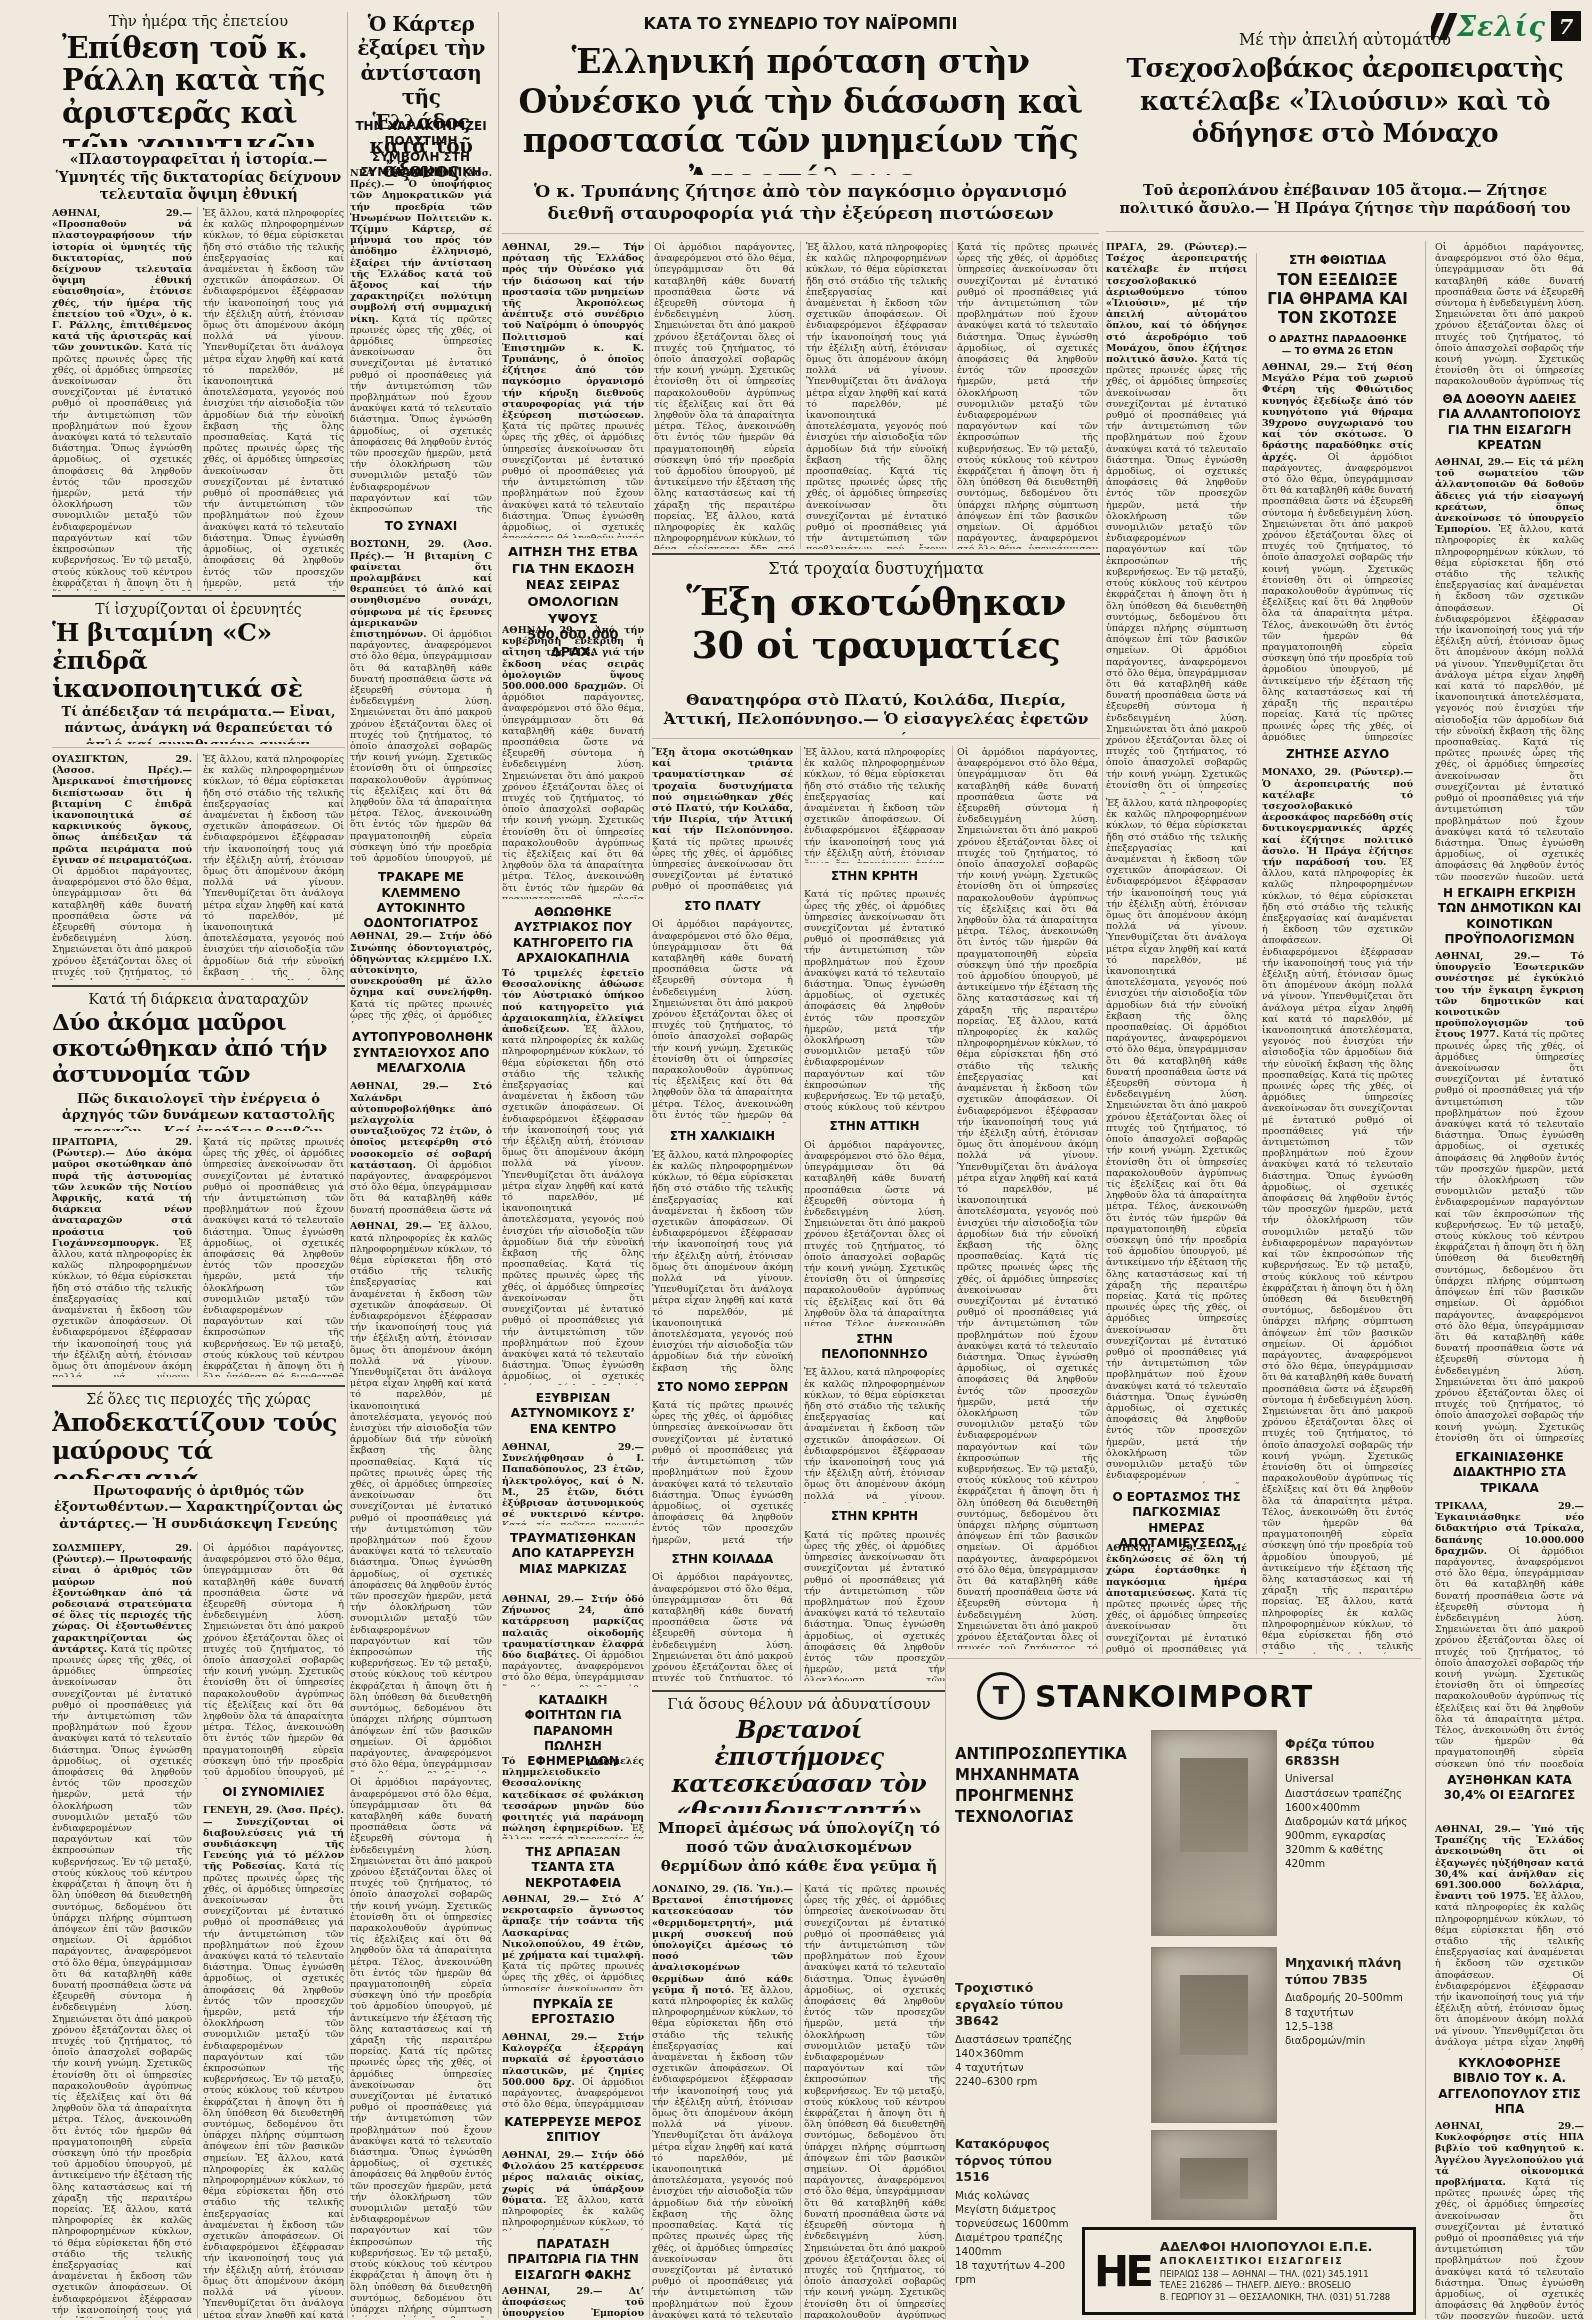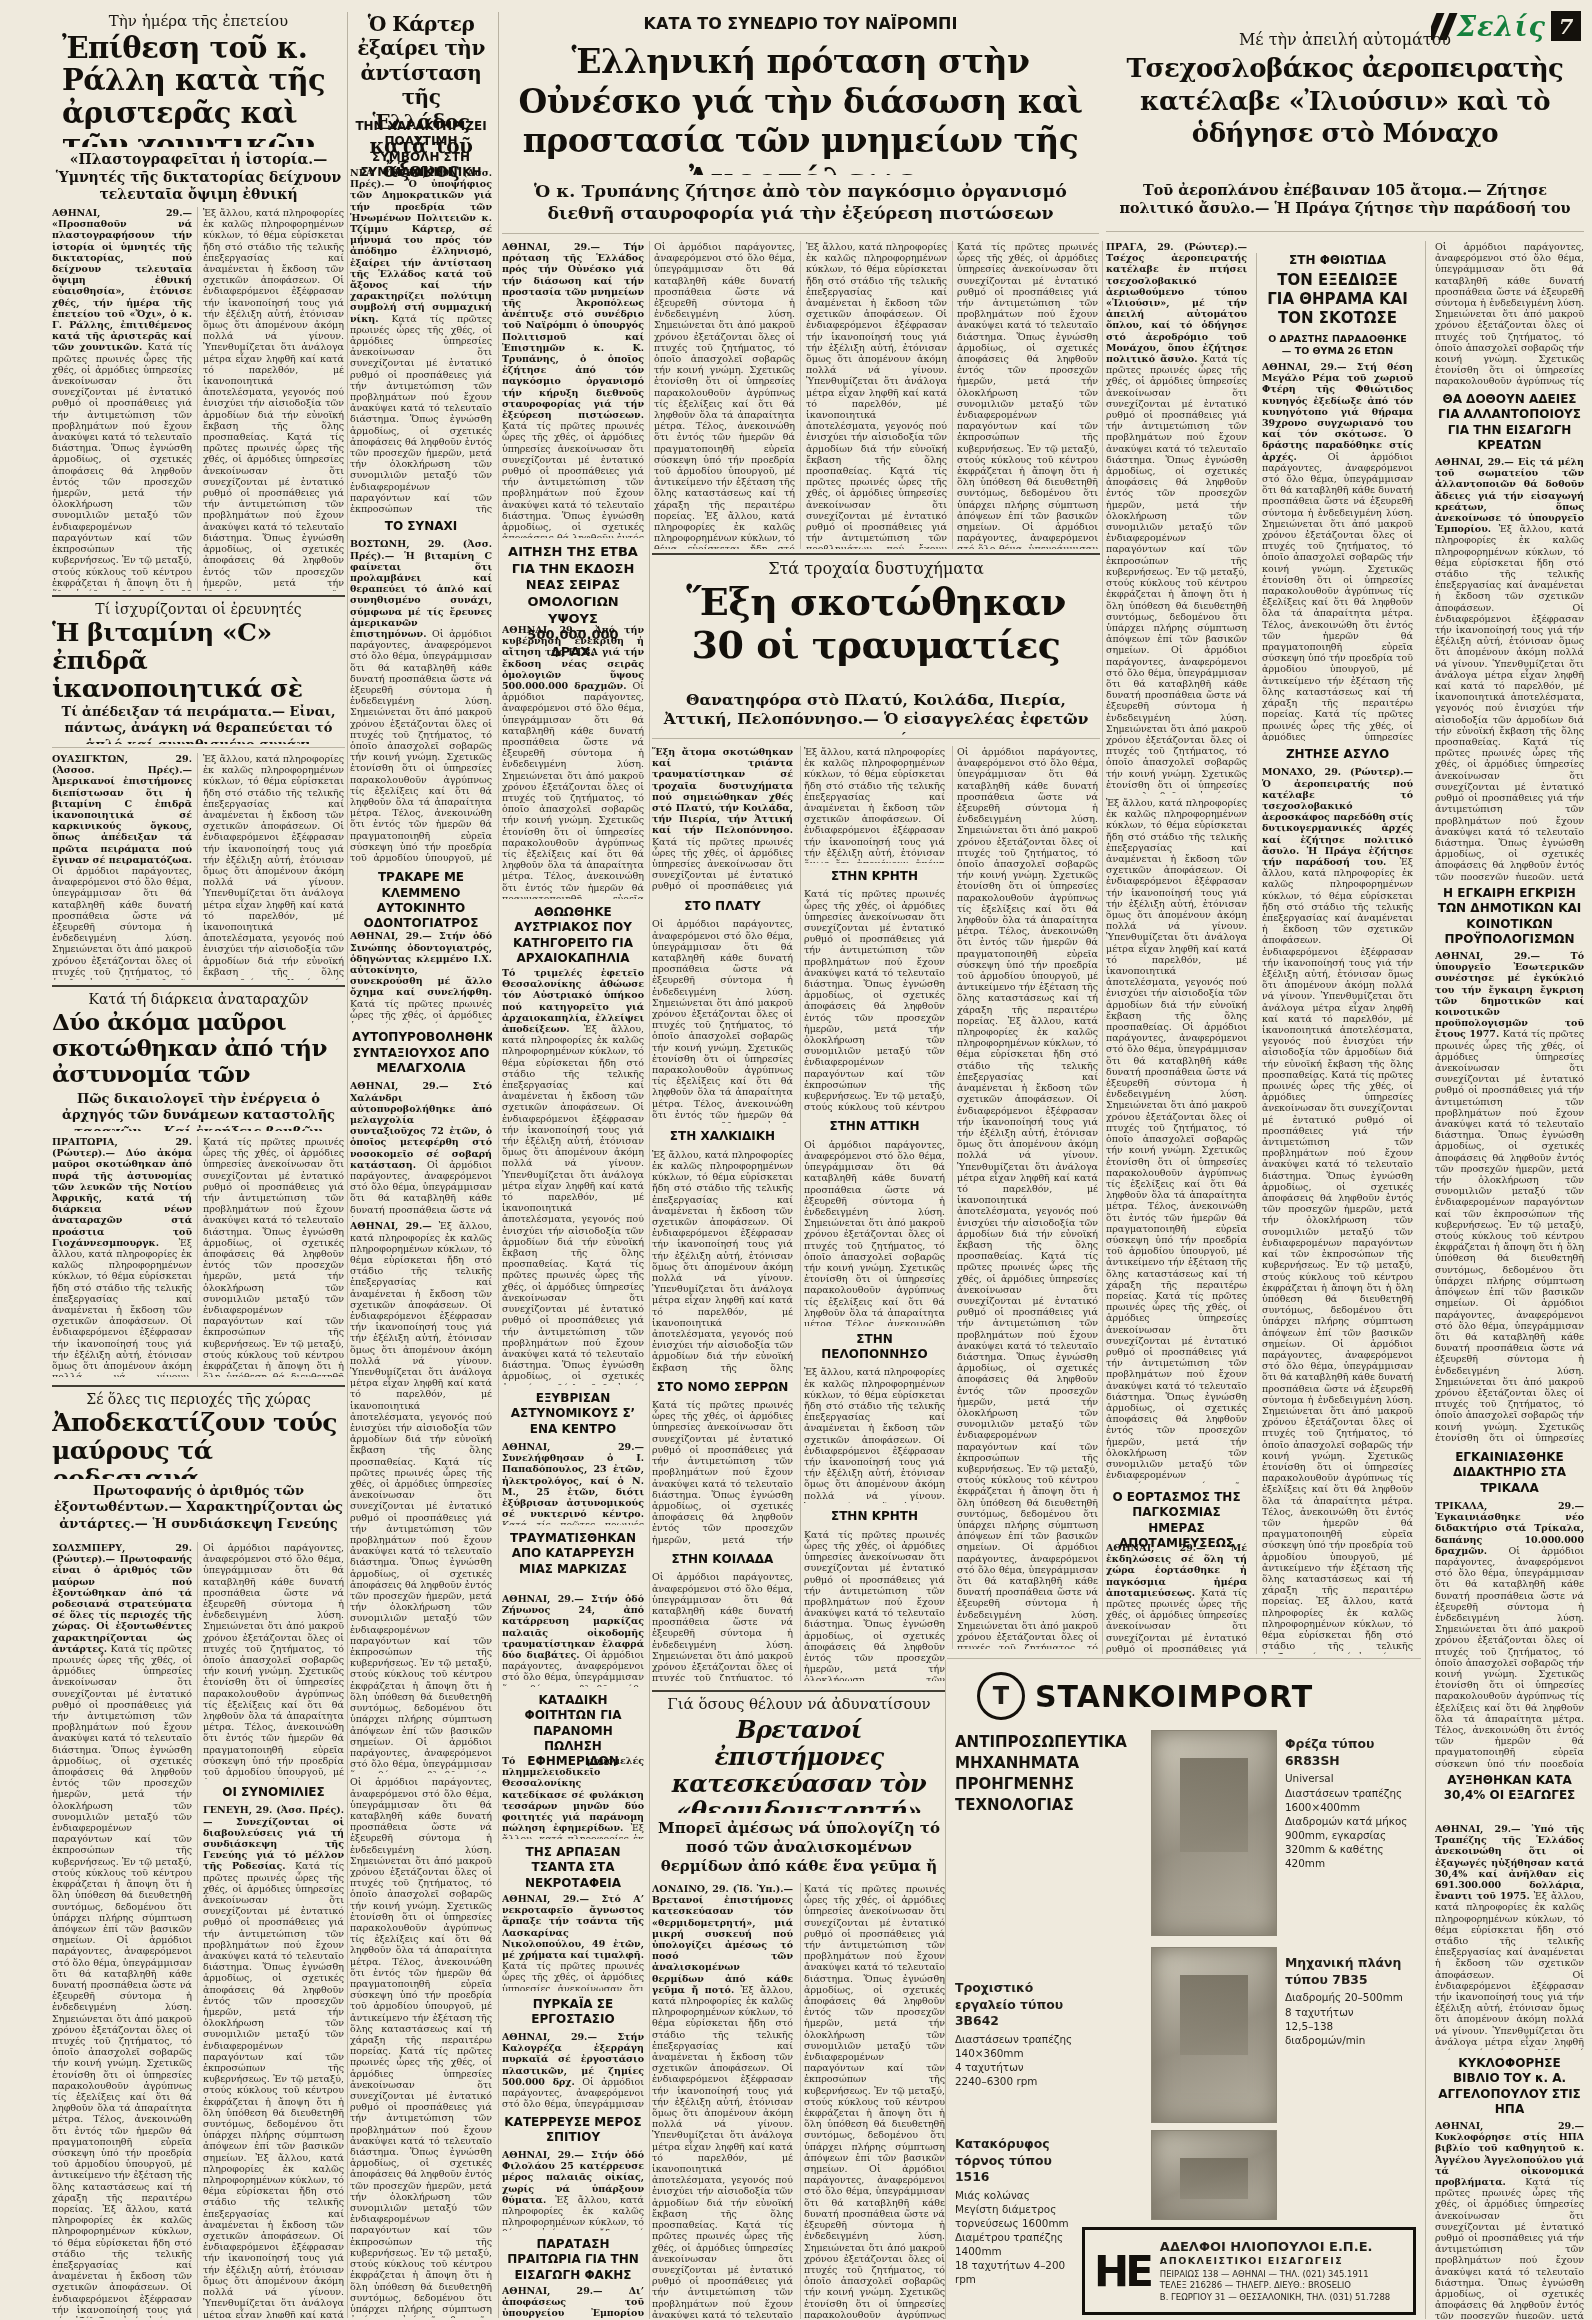--- a/index.html
+++ b/index.html
@@ -221,21 +221,21 @@
     <div class="mh" style="height:60px">ΚΥΚΛΟΦΟΡΗΣΕ ΒΙΒΛΙΟ ΤΟΥ κ. Α. ΑΓΓΕΛΟΠΟΥΛΟΥ ΣΤΙΣ ΗΠΑ</div>
     <p class="body"><b class="lead">ΑΘΗΝΑΙ, 29.— Κυκλοφόρησε στίς ΗΠΑ βιβλίο τοῦ καθηγητοῦ κ. Ἀγγέλου Ἀγγελοπούλου γιά τά οἰκονομικά προβλήματα.</b> <span>Κατά τίς πρῶτες πρωινές ὧρες τῆς χθές, οἱ ἁρμόδιες ὑπηρεσίες ἀνεκοίνωσαν ὅτι συνεχίζονται μέ ἐντατικό ρυθμό οἱ προσπάθειες γιά τήν ἀντιμετώπιση τῶν προβλημάτων πού ἔχουν ἀνακύψει κατά τό τελευταῖο διάστημα. Ὅπως ἐγνώσθη ἁρμοδίως, οἱ σχετικές ἀποφάσεις θά ληφθοῦν ἐντός τῶν προσεχῶν ἡμερῶν, μετά τήν ὁλοκλήρωση τῶν συνομιλιῶν μεταξύ τῶν ἐνδιαφερομένων παραγόντων καί τῶν ἐκπροσώπων τῆς κυβερνήσεως. Ἐν τῷ μεταξύ, στούς κύκλους τοῦ κέντρου ἐκφράζεται ἡ ἄποψη ὅτι ἡ ὅλη ὑπόθεση θά διευθετηθῆ συντόμως, δεδομένου ὅτι ὑπάρχει πλήρης σύμπτωση ἀπόψεων ἐπί τῶν βασικῶν σημείων.</span></p>
   </div>
 
   <div class="hline" style="left:947px;top:1658px;width:474px;height:1px"></div>
   <div class="blk" style="left:947px;top:1660px;width:474px;height:661px">
     <div style="position:absolute;left:30px;top:12px;display:flex;align-items:center;gap:10px">
       <div class="logo-circle">T</div>
       <div class="brand">STANKOIMPORT</div>
     </div>
-    <div class="tag" style="position:absolute;left:8px;top:72px;width:199px">
+    <div class="tag" style="position:absolute;left:8px;top:84px;width:199px">
       <div>ΑΝΤΙΠΡΟΣΩΠΕΥΤΙΚΑ</div>
       <div>ΜΗΧΑΝΗΜΑΤΑ</div>
       <div>ΠΡΟΗΓΜΕΝΗΣ ΤΕΧΝΟΛΟΓΙΑΣ</div>
     </div>
     <div class="machine" style="left:204px;top:70px;width:124px;height:204px"></div>
     <div class="prod" style="position:absolute;left:338px;top:76px;width:129px">
       <div class="pn">Φρέζα τύπου 6R83SH</div>
       <div>Universal</div>
       <div>Διαστάσεων τραπέζης 1600×400mm</div>
       <div>Διαδρομών κατά μήκος 900mm, εγκαρσίας 320mm &amp; καθέτης 420mm</div>

